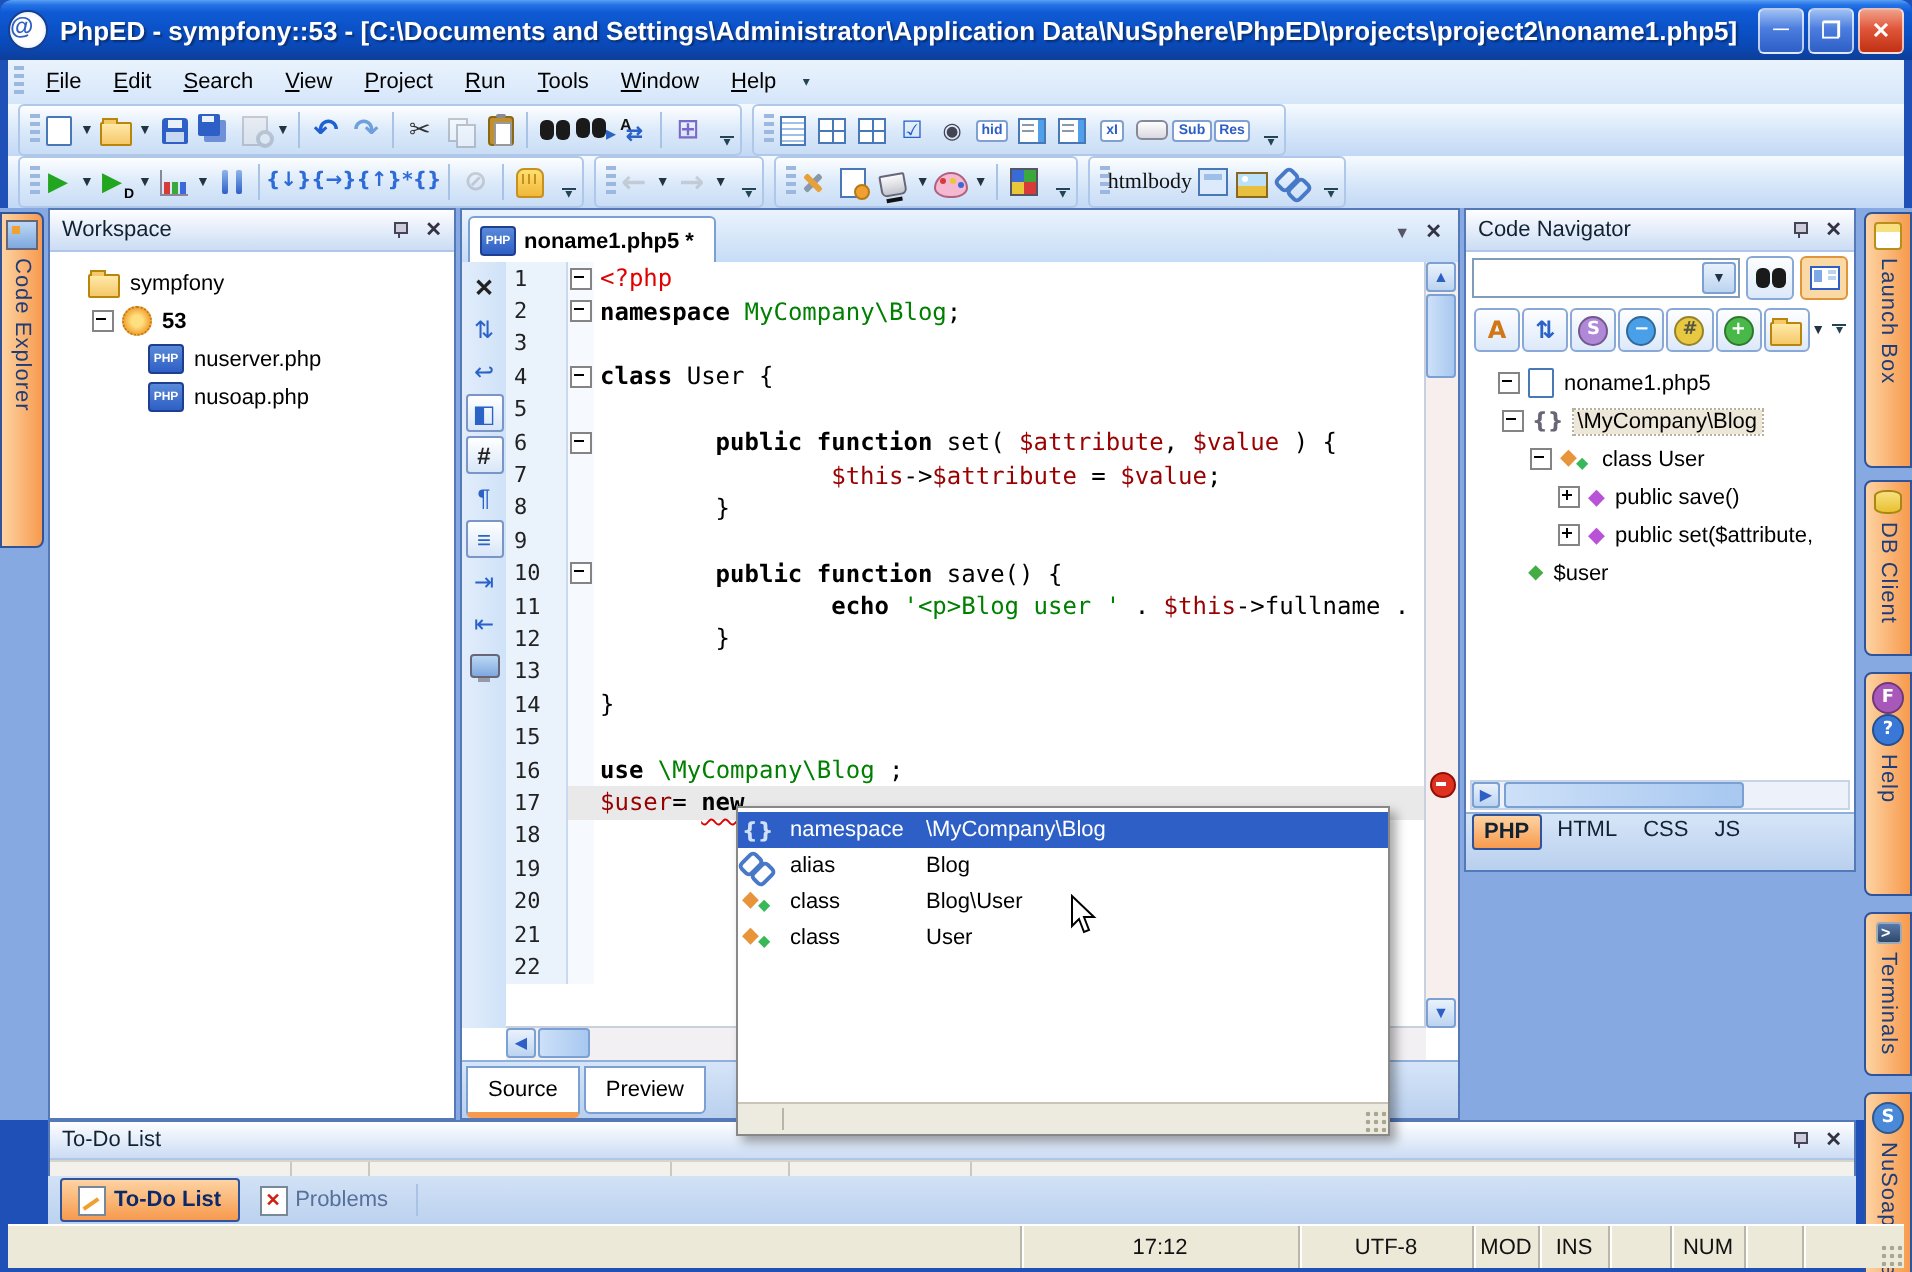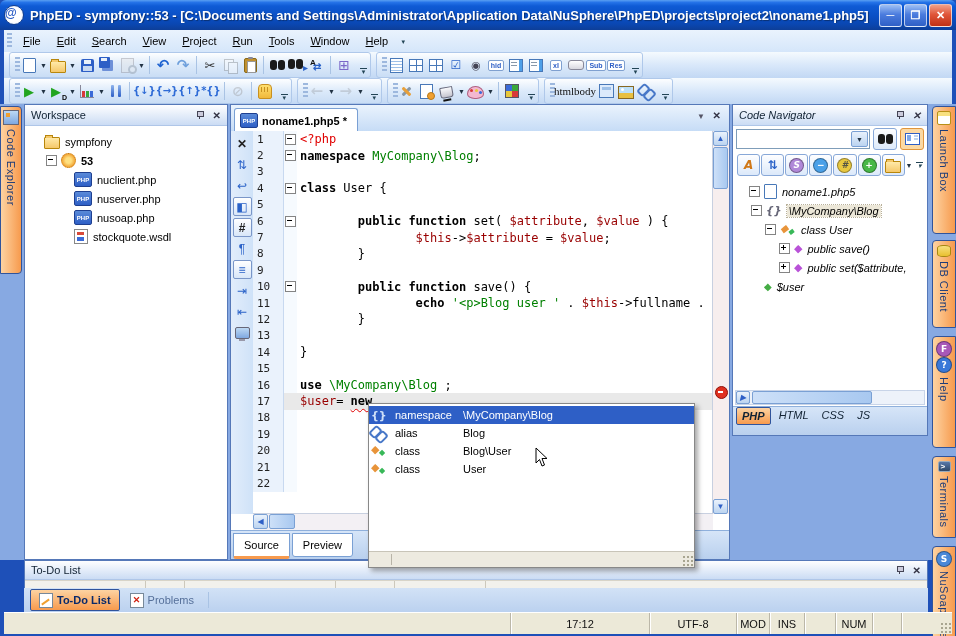--- a/index.html
+++ b/index.html
@@ -170,21 +170,21 @@
   .sbtn{position:absolute;left:0;width:15px;height:15px;background:linear-gradient(#EAF2FC,#BCD4F0);border:1px solid #7AA0D4;border-radius:2px;
      color:#2E5FC6;font-size:8px;display:flex;align-items:center;justify-content:center;box-sizing:border-box;}
   .thumb{position:absolute;background:linear-gradient(90deg,#CDE0F8,#A8C8F0);border:1px solid #7AA0D4;border-radius:2px;box-sizing:border-box;}
   #edhsb{position:absolute;left:22px;right:16px;bottom:29px;height:16px;background:#F3F0F4;border-top:1px solid #C8D0E0;}
   #edbottom{position:absolute;left:0;right:0;bottom:0;height:29px;background:linear-gradient(#D6E5F8,#B9D0EE);border-top:1px solid #8FB0DC;display:flex;align-items:flex-start;padding:2px 0 0 2px;box-sizing:border-box;}
   .srctab{height:22px;background:#fff;border:1px solid #7AA0D4;border-radius:0 0 3px 3px;display:flex;align-items:center;padding:0 10px;margin-right:2px;font-size:11px;}
   .srctab.active{border-bottom:3px solid #F79A4D;font-weight:normal;}
   .errmark{position:absolute;width:11px;height:11px;border-radius:50%;background:#E03020;border:1px solid #901008;}
   .errmark::before{content:"";position:absolute;left:2px;top:4px;width:5px;height:2px;background:#fff;}
   
-  #codenav{left:732px;top:0;width:196px;height:332px;font-style:italic;}
+  #codenav{left:732px;top:0;width:196px;height:332px;}
   .cnrow{display:flex;align-items:center;padding:2px 3px;}
   .combo{flex:1;height:18px;background:#fff;border:1px solid #7F9DB9;display:flex;align-items:center;justify-content:flex-end;}
   .combobtn{width:15px;height:14px;margin-right:1px;background:linear-gradient(#E8F1FC,#BCD4F0);border:1px solid #7AA0D4;border-radius:2px;
      font-size:7px;color:#234;display:flex;align-items:center;justify-content:center;}
   .cnbtn{width:22px;height:20px;margin-left:3px;border:1px solid #88A8D8;border-radius:3px;background:linear-gradient(#FEFEFF,#DCE9FA);
      display:flex;align-items:center;justify-content:center;}
   .cnbtn.pressed{background:#FBD9A4;border-color:#E0953C;}
   .i-panelview{width:13px;height:10px;border:1px solid #2E5FC6;background:#fff;}
   .i-panelview::before{content:"";position:absolute;left:1px;top:1px;width:4px;height:6px;background:#7FA8E8;}
   .i-panelview::after{content:"";position:absolute;right:1px;top:1px;width:4px;height:2px;background:#BCD4F0;box-shadow:0 3px 0 #BCD4F0;}
@@ -458,36 +458,26 @@
             <span class="lbl">sympfony</span>
           </div>
           <div class="trow" style="padding-left: 15px;">
             <span class="exp" style="margin-right: 4px;"></span>
             <span class="ic i-gear"></span>
             <span class="lbl bold">53</span>
           </div>
           <div class="trow" style="padding-left: 30px;">
             <span style="width: 13px; flex: 0 0 auto;"></span>
             <span class="ic i-php"></span>
-            <span class="lbl">nuclient.php</span>
-          </div>
-          <div class="trow" style="padding-left: 30px;">
-            <span style="width: 13px; flex: 0 0 auto;"></span>
-            <span class="ic i-php"></span>
             <span class="lbl">nuserver.php</span>
           </div>
           <div class="trow" style="padding-left: 30px;">
             <span style="width: 13px; flex: 0 0 auto;"></span>
             <span class="ic i-php"></span>
             <span class="lbl">nusoap.php</span>
-          </div>
-          <div class="trow" style="padding-left: 30px;">
-            <span style="width: 13px; flex: 0 0 auto;"></span>
-            <span class="ic i-wsdl"></span>
-            <span class="lbl">stockquote.wsdl</span>
           </div>
         </div>
     </div>
 
     <div class="panel abs" id="editor">
       <div id="edtabbar">
         <div id="edtab">
           <span class="ic i-php" style="margin-right:4px;"></span>
           <span>noname1.php5 *</span>
         </div>

